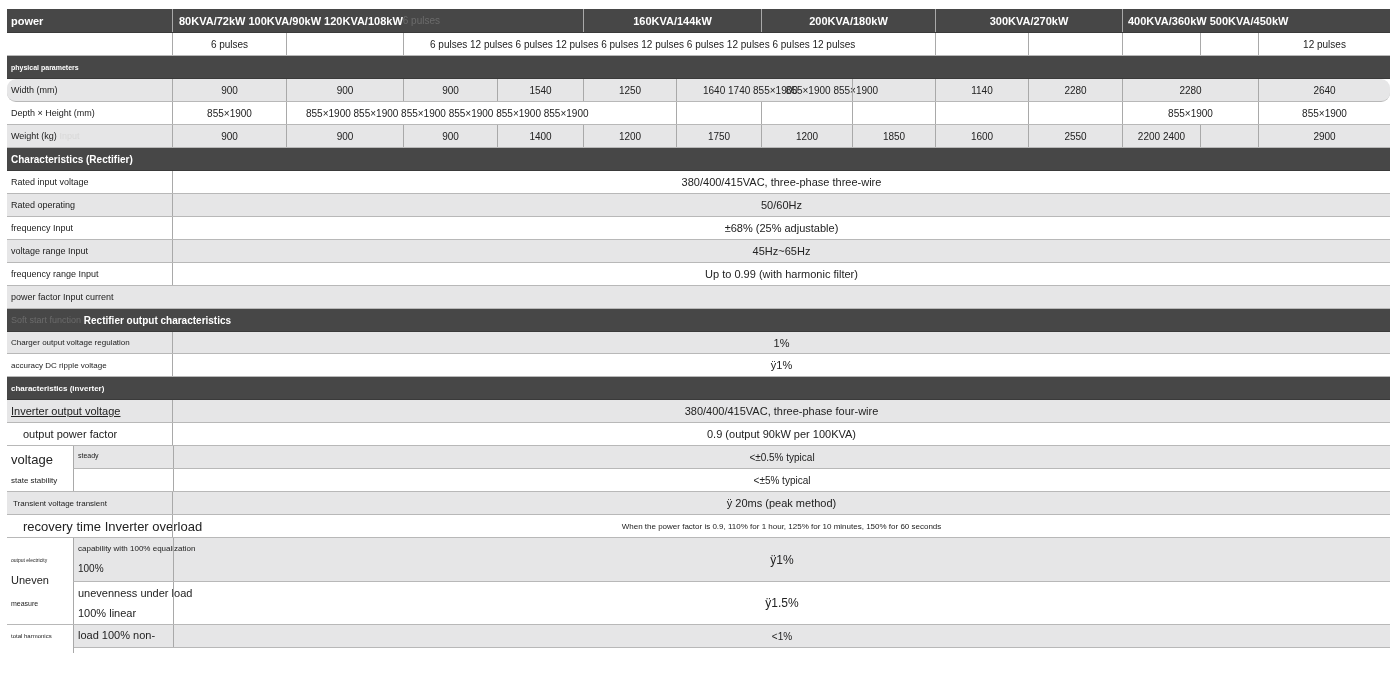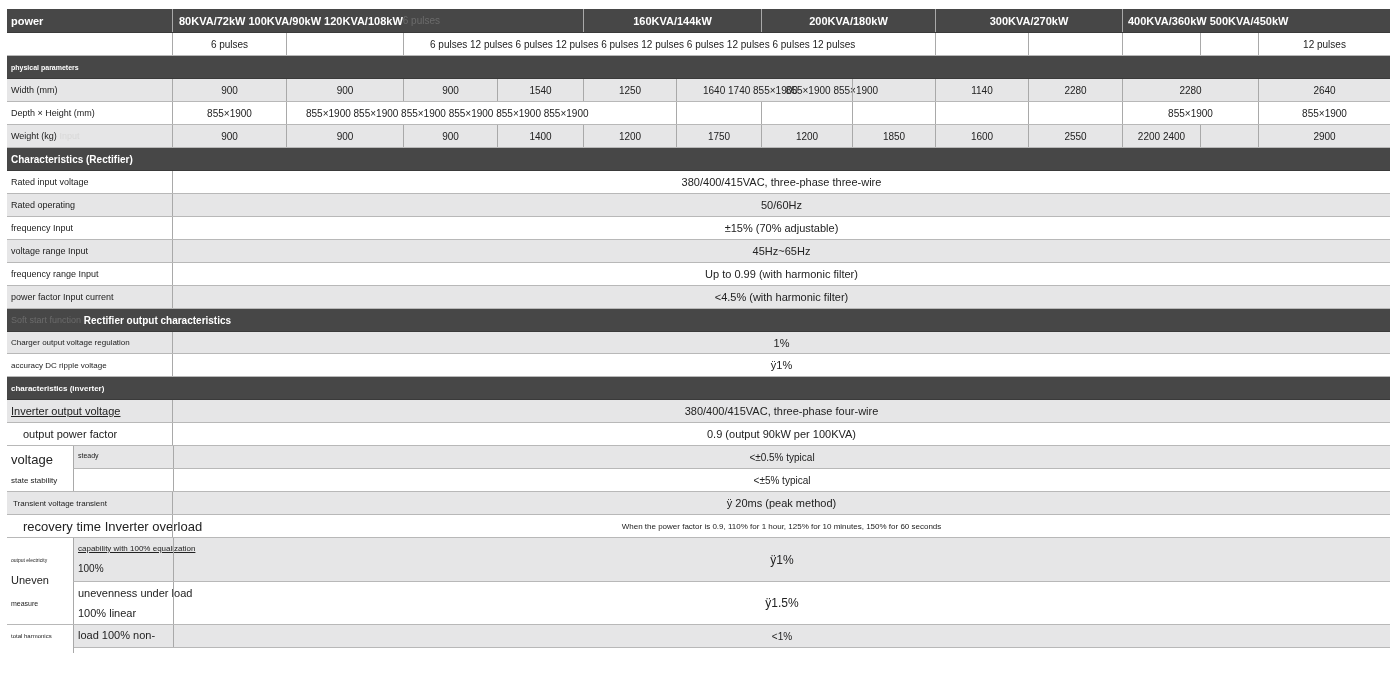--- a/index.html
+++ b/index.html
@@ -48,21 +48,21 @@
     <div class="cell vline" style="left:1021px;width:94px;"></div>
     <div class="cell vline" style="left:1115px;width:78px;"></div>
     <div class="cell vline" style="left:1193px;width:58px;"></div>
     <div class="cell mid vline" style="left:1251px;width:132px;">12 pulses</div>
   </div>
 
   <div class="row dark" style="height:23px;">
     <div class="cell left" style="left:0;width:300px;font-size:7px;font-weight:bold;">physical parameters</div>
   </div>
 
-  <div class="row grey" style="height:23px;">
+  <div class="row grey" style="height:23px;border-radius:9px;">
     <div class="cell left small" style="left:0;width:165px;">Width (mm)</div>
     <div class="cell mid vline" style="left:165px;width:114px;">900</div>
     <div class="cell mid vline" style="left:279px;width:117px;">900</div>
     <div class="cell mid vline" style="left:396px;width:94px;">900</div>
     <div class="cell mid vline" style="left:490px;width:86px;">1540</div>
     <div class="cell mid vline" style="left:576px;width:93px;">1250</div>
     <div class="cell mid vline" style="left:669px;width:259px;justify-content:flex-start;padding-left:26px;">
       <span>1640 1740 855×1900</span>
         <span style="margin-left:-12px;">855×1900 855×1900</span>
     </div>
@@ -112,33 +112,32 @@
   <div class="row white" style="height:23px;">
     <div class="cell left small" style="left:0;width:165px;">Rated input voltage</div>
     <div class="valcol mid">380/400/415VAC, three-phase three-wire</div>
   </div>
   <div class="row grey" style="height:23px;">
     <div class="cell left small" style="left:0;width:165px;">Rated operating</div>
     <div class="valcol mid">50/60Hz</div>
   </div>
   <div class="row white" style="height:23px;">
     <div class="cell left small" style="left:0;width:165px;">frequency Input</div>
-    <div class="valcol mid">±15% (70% adjustable)</div>
+    <div class="valcol mid">±68% (25% adjustable)</div>
   </div>
   <div class="row grey" style="height:23px;">
     <div class="cell left small" style="left:0;width:165px;">voltage range Input</div>
     <div class="valcol mid">45Hz~65Hz</div>
   </div>
   <div class="row white" style="height:23px;">
     <div class="cell left small" style="left:0;width:165px;">frequency range Input</div>
     <div class="valcol mid">Up to 0.99 (with harmonic filter)</div>
   </div>
   <div class="row grey" style="height:23px;">
     <div class="cell left small" style="left:0;width:165px;">power factor Input current</div>
-    <div class="valcol mid">&lt;4.5% (with harmonic filter)</div>
   </div>
 
   <div class="row dark" style="height:23px;">
     <div class="cell left" style="left:0;width:500px;font-size:10px;">
       <span class="ghost" style="font-size:9px;">Soft start function</span>&nbsp;<span style="font-weight:bold;">Rectifier output characteristics</span>
     </div>
   </div>
   <div class="row grey" style="height:22px;">
     <div class="cell left" style="left:0;width:165px;font-size:8px;">Charger output voltage regulation</div>
     <div class="valcol mid">1%</div>
@@ -184,21 +183,21 @@
     <div class="valcol" style="font-size:8px;">When the power factor is 0.9, 110% for 1 hour, 125% for 10 minutes, 150% for 60 seconds</div>
   </div>
 
   <div style="position:relative;height:87px;width:1383px;border-bottom:1px solid #b8b8b8;box-sizing:border-box;">
     <div style="position:absolute;left:0;top:0;width:66px;height:86px;background:#fff;">
       <div style="position:absolute;left:4px;top:19px;font-size:5px;">output electricity</div>
       <div style="position:absolute;left:4px;top:36px;font-size:11px;">Uneven</div>
       <div style="position:absolute;left:4px;top:62px;font-size:7px;">measure</div>
     </div>
     <div style="position:absolute;left:66px;top:0;right:0;height:43px;background:#e6e6e7;border-left:1px solid #a9a9a9;border-bottom:1px solid #b8b8b8;">
-      <div style="position:absolute;left:4px;top:6px;font-size:8px;text-decoration:underline;">capability with 100% equalization</div>
+      <div style="position:absolute;left:4px;top:6px;font-size:8px;">capability with 100% equalization</div>
       <div style="position:absolute;left:4px;top:25px;font-size:10px;">100%</div>
       <div style="position:absolute;left:99px;right:0;top:0;bottom:0;border-left:1px solid #a9a9a9;display:flex;align-items:center;justify-content:center;font-size:12px;">ÿ1%</div>
     </div>
     <div style="position:absolute;left:66px;top:44px;right:0;height:42px;background:#fff;border-left:1px solid #a9a9a9;">
       <div style="position:absolute;left:4px;top:5px;font-size:11px;">unevenness under load</div>
       <div style="position:absolute;left:4px;top:25px;font-size:11px;">100% linear</div>
       <div style="position:absolute;left:99px;right:0;top:0;bottom:0;border-left:1px solid #a9a9a9;display:flex;align-items:center;justify-content:center;font-size:12px;">ÿ1.5%</div>
     </div>
   </div>
 

